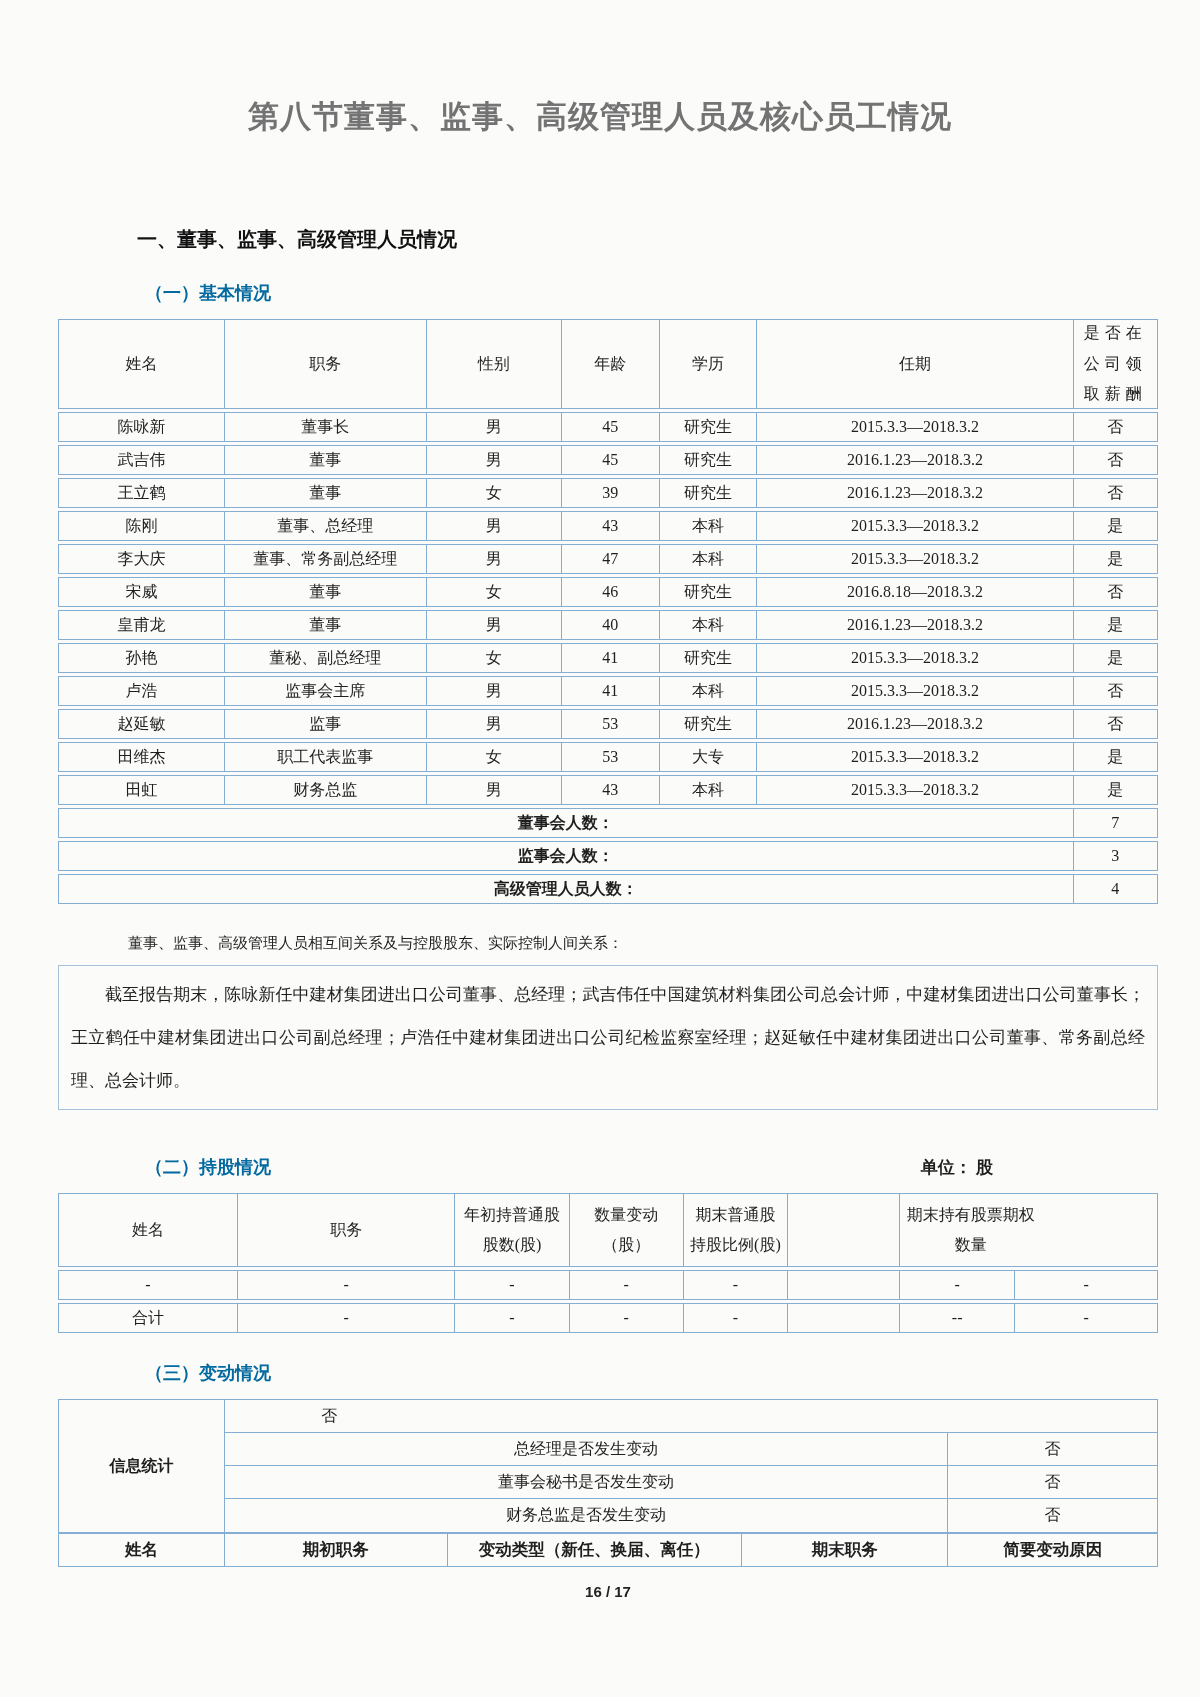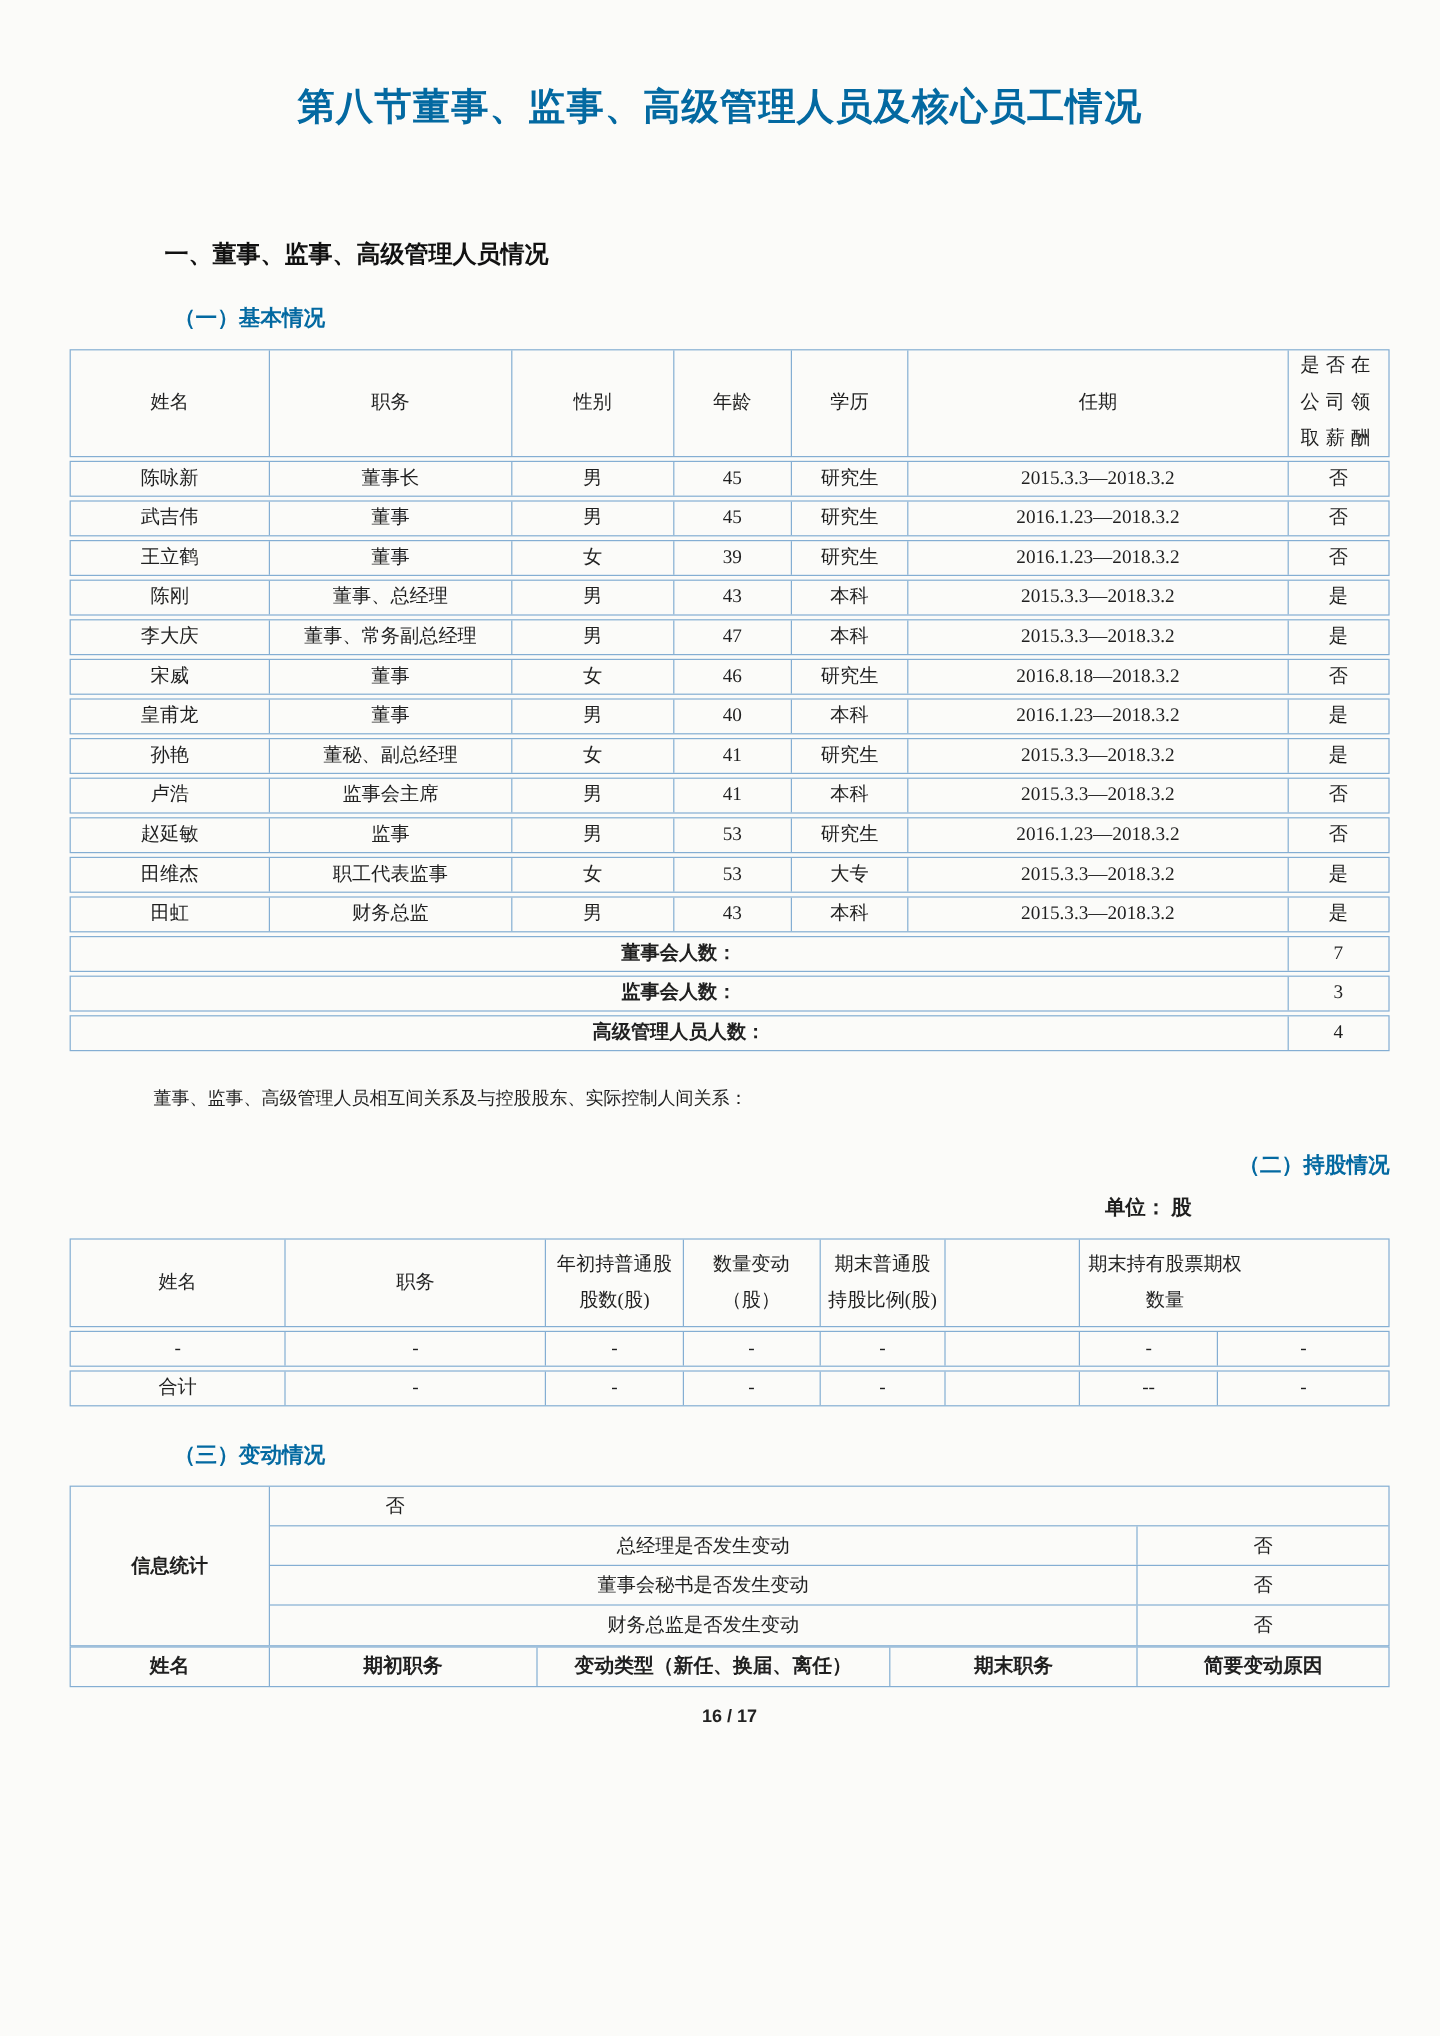--- a/index.html
+++ b/index.html
@@ -9,34 +9,34 @@
   }
   *{margin:0;padding:0;box-sizing:border-box;}
   html,body{background:#e9e9e9;}
   .page{
     width:1200px;height:1697px;margin:0 auto;background:#fbfbf9;
     font-family:"Liberation Serif","DejaVu Serif",serif;color:var(--ink);
     overflow:hidden;position:relative;
   }
   .content{margin-left:58px;width:1100px;}
   .doc-title{
-    padding-top:68px;text-align:center;
+    padding-top:96px;text-align:center;
     font-family:"Liberation Sans","DejaVu Sans",sans-serif;
-    font-weight:700;font-size:31px;letter-spacing:1px;color:#0369a1;
+    font-weight:700;font-size:31px;letter-spacing:1px;color:#737373;
   }
   .sec-heading{
     margin-top:88px;margin-left:79px;
     font-family:"Liberation Sans","DejaVu Sans",sans-serif;
     font-weight:700;font-size:20px;color:#111;
   }
   .sub-heading{
     margin-top:28px;margin-left:87px;
     font-weight:700;font-size:18px;color:#0369a1;
   }
-  .sub-heading-row{display:flex;justify-content:space-between;align-items:flex-end;margin-top:34px;flex-direction:column;}
+  .sub-heading-row{display:flex;justify-content:space-between;align-items:flex-end;margin-top:34px;}
   .sub-heading-row .sub-heading{margin-top:0;}
   .unit-label{font-weight:700;font-size:17px;margin-right:165px;margin-top:12px;}
 
   
   .tbl{margin-top:14px;}
   .tr{
     display:flex;border:1px solid var(--line);margin-bottom:3px;
     min-height:30px;align-items:stretch;background:transparent;
   }
   .td{
@@ -222,20 +222,21 @@
           <div class="td main">监事会人数：</div>
           <div class="td val">3</div>
         </div>
         <div class="tr sum">
           <div class="td main">高级管理人员人数：</div>
           <div class="td val">4</div>
         </div>
       </div>
 
     <div class="rel-label">董事、监事、高级管理人员相互间关系及与控股股东、实际控制人间关系：</div>
+    <div class="rel-box">截至报告期末，陈咏新任中建材集团进出口公司董事、总经理；武吉伟任中国建筑材料集团公司总会计师，中建材集团进出口公司董事长；王立鹤任中建材集团进出口公司副总经理；卢浩任中建材集团进出口公司纪检监察室经理；赵延敏任中建材集团进出口公司董事、常务副总经理、总会计师。</div>
 
     <div class="sub-heading-row">
       <div class="sub-heading">（二）持股情况</div>
       <div class="unit-label">单位： 股</div>
     </div>
     <div class="tbl t2">
         <div class="tr head">
           <div class="td c1">姓名</div>
           <div class="td c2">职务</div>
           <div class="td c3">年初持普通股股数(股)</div>

